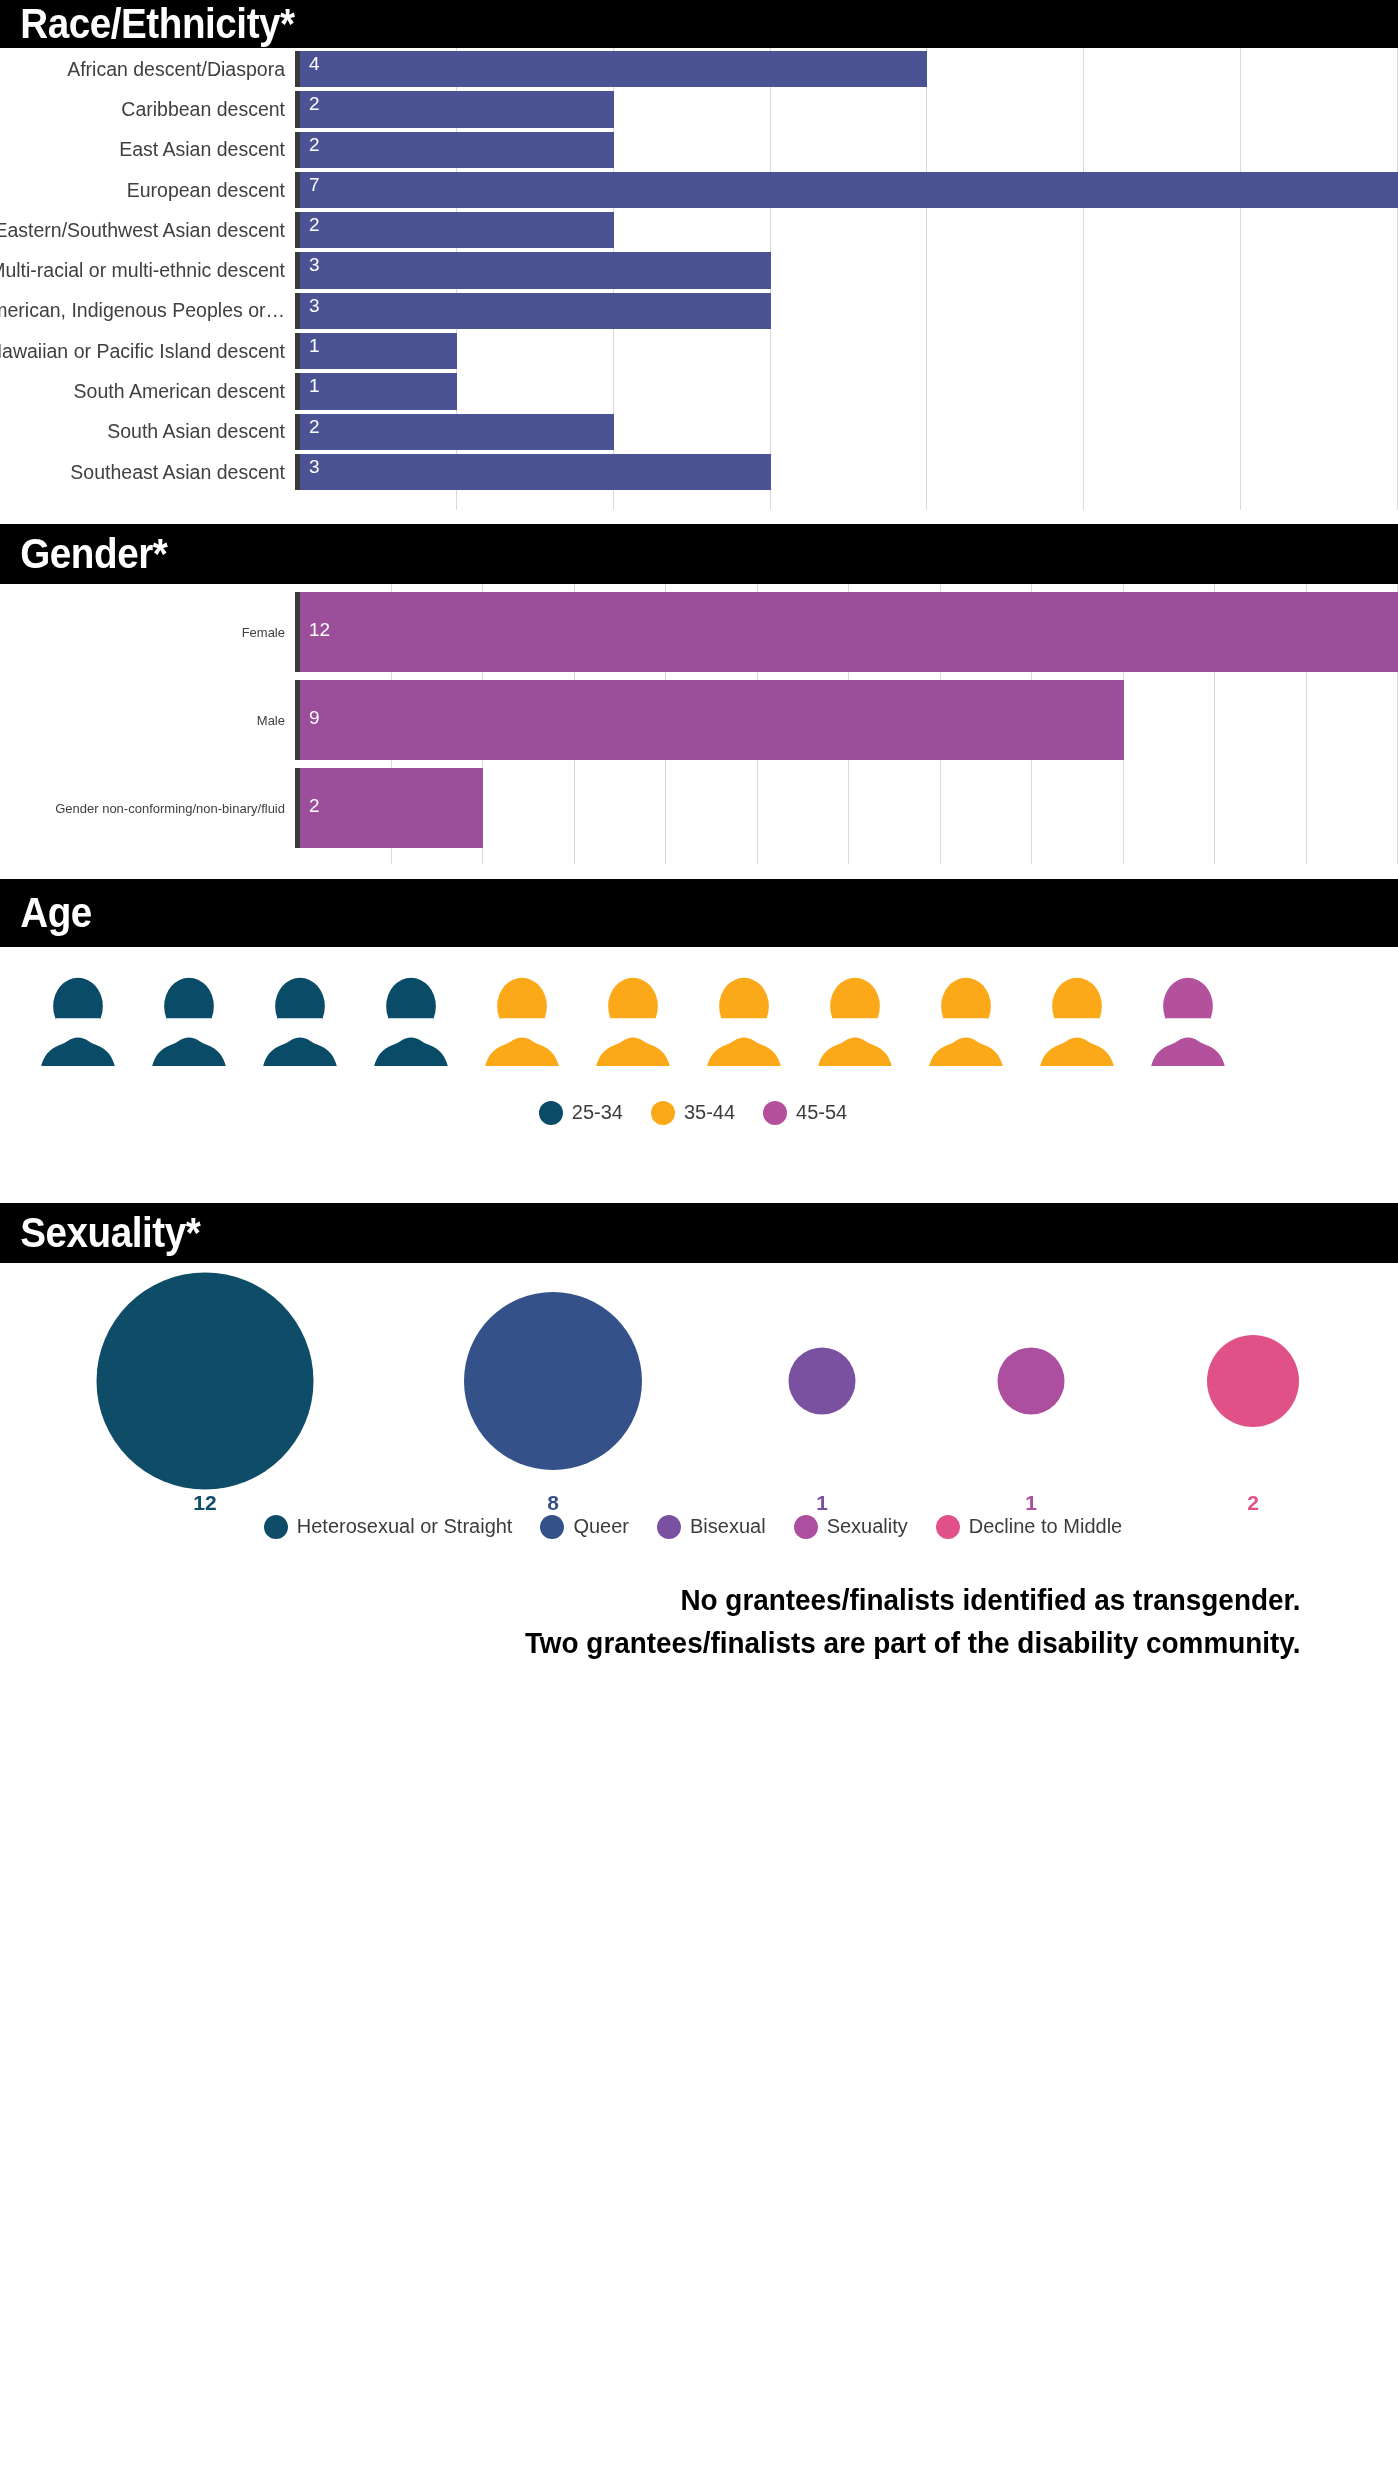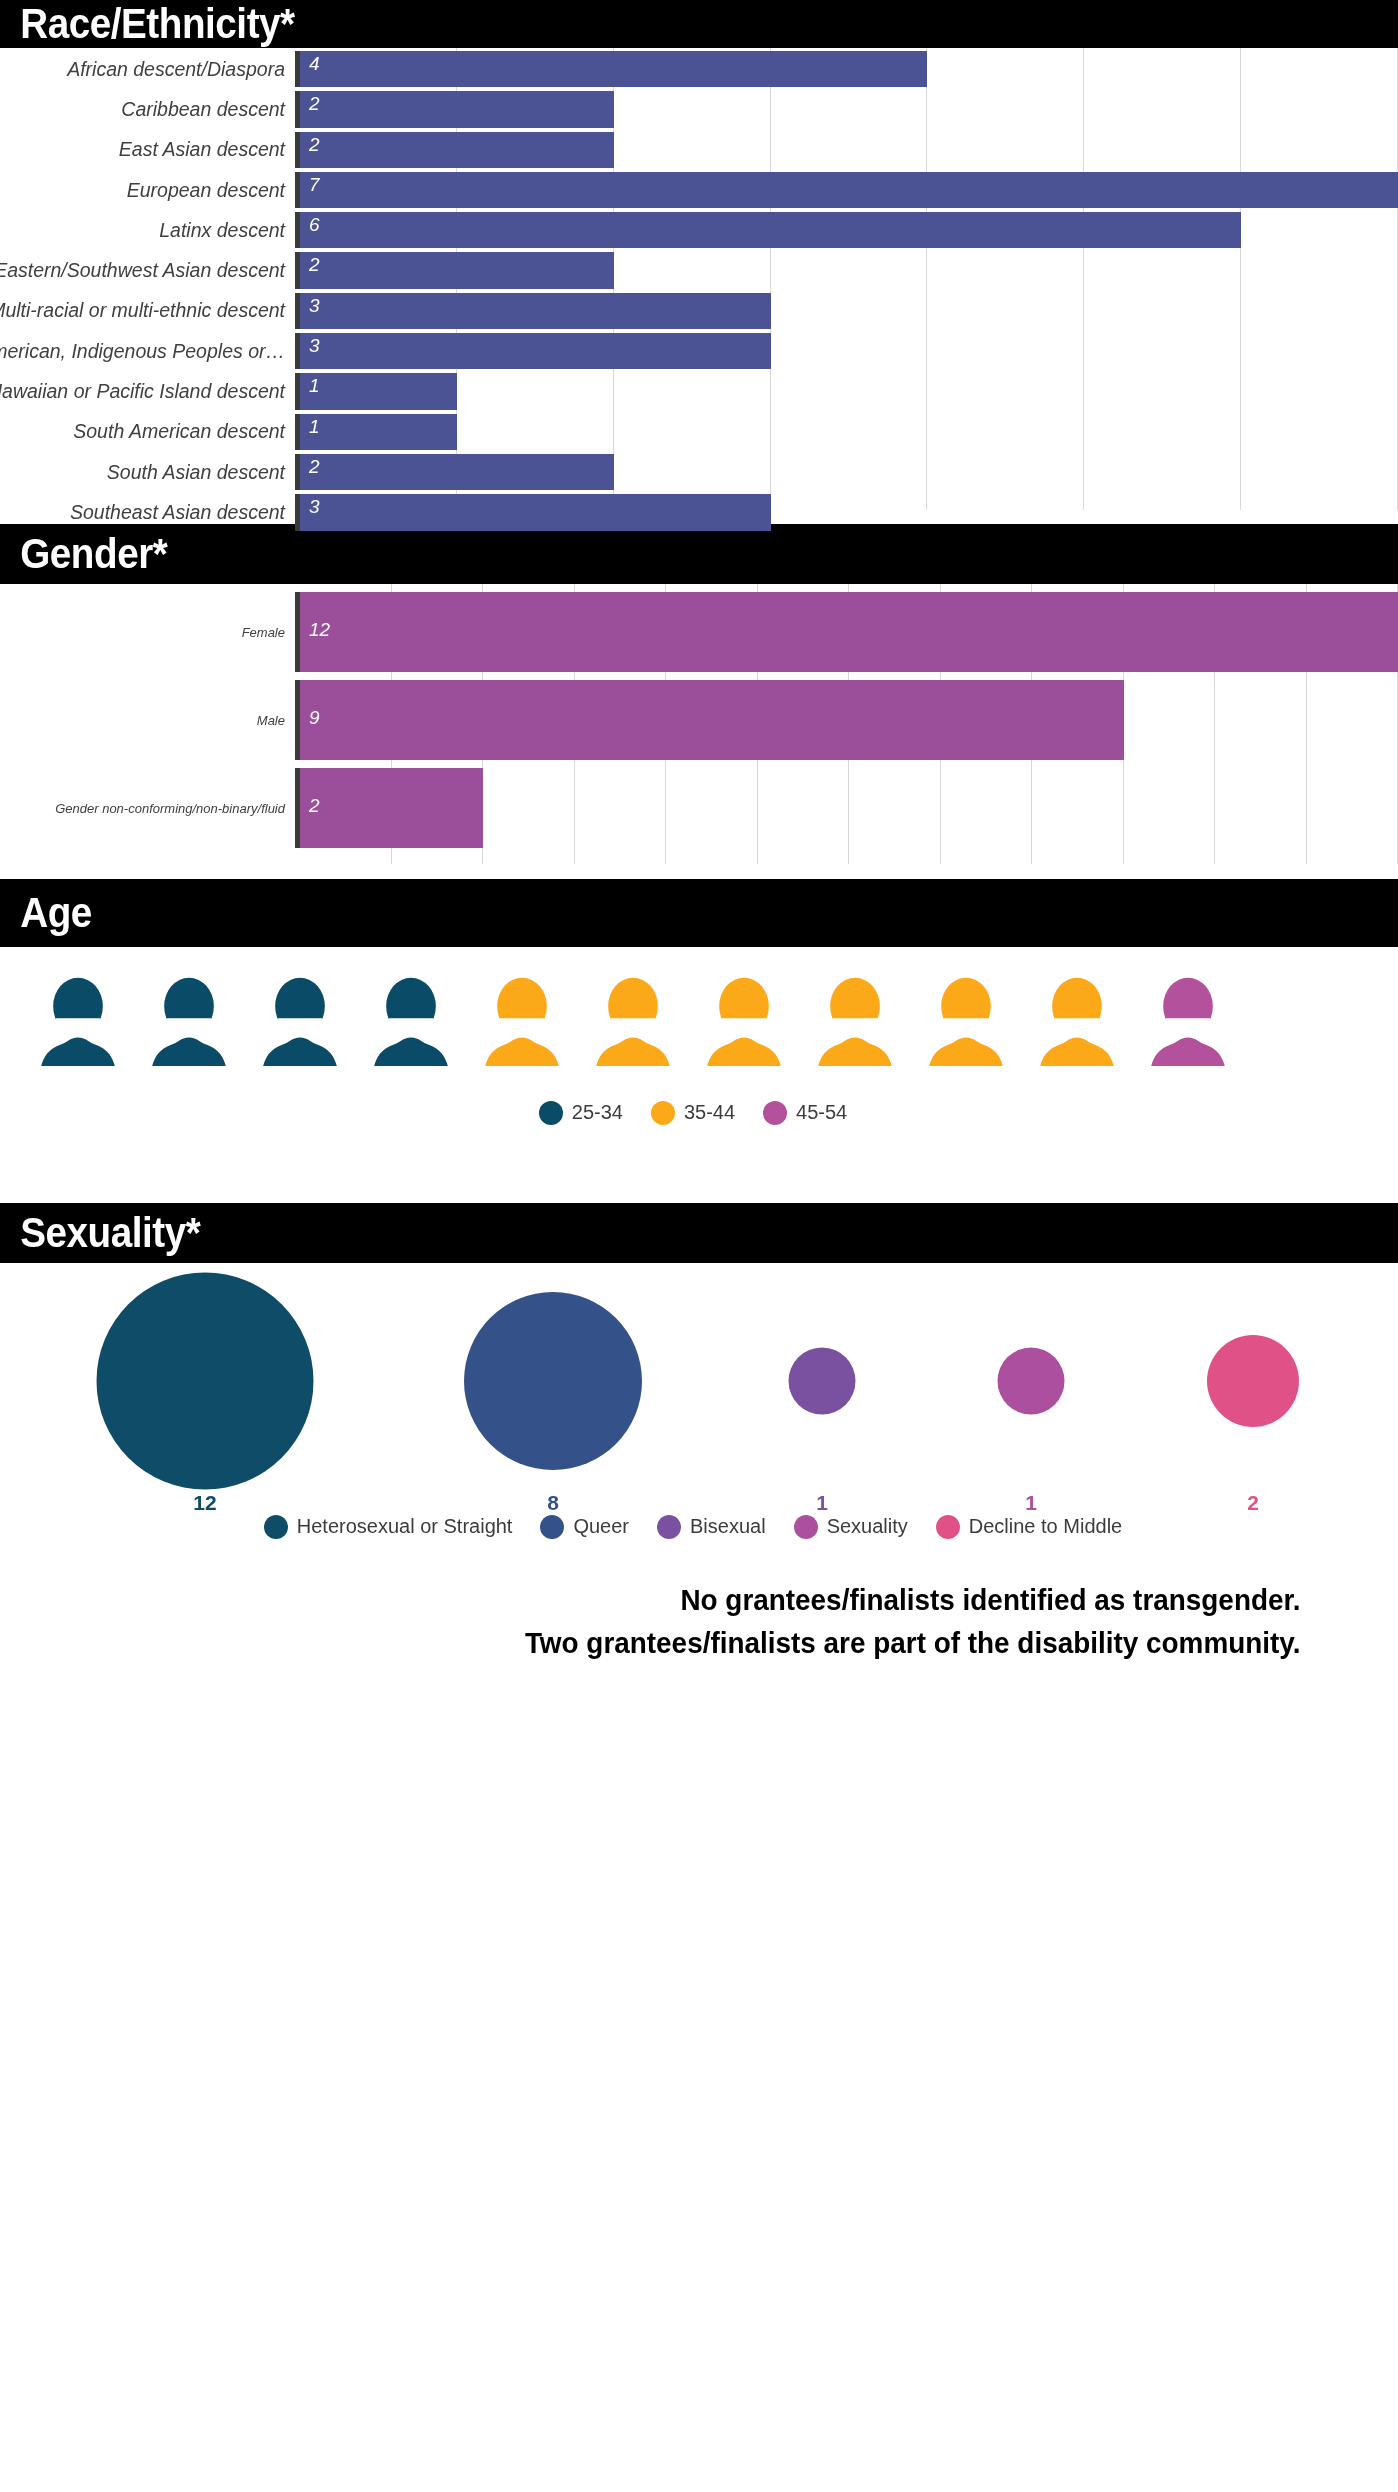--- a/index.html
+++ b/index.html
@@ -34,21 +34,20 @@
     transform: scaleX(0.92);
     transform-origin: left center;
     white-space: nowrap;
   }
 
   
   .barchart {
     position: relative;
     width: 1398px;
     background: #ffffff;
-    font-style: italic;
   }
   .bar-row {
     position: relative;
     display: flex;
     align-items: stretch;
     width: 1398px;
   }
   .bar-label {
     width: 295px;
     flex: 0 0 295px;
@@ -223,28 +222,20 @@
             <div class="bar-fill" style="width: 313.714px; background: rgb(76, 83, 148);">
               <span class="bar-value">2</span>
             </div>
           </div>
         </div>
         <div class="bar-row">
           <div class="bar-label">European descent</div>
           <div class="bar-track">
             <div class="bar-fill" style="width: 1098px; background: rgb(76, 83, 148);">
               <span class="bar-value">7</span>
-            </div>
-          </div>
-        </div>
-        <div class="bar-row">
-          <div class="bar-label">Latinx descent</div>
-          <div class="bar-track">
-            <div class="bar-fill" style="width: 941.143px; background: rgb(76, 83, 148);">
-              <span class="bar-value">6</span>
             </div>
           </div>
         </div>
         <div class="bar-row">
           <div class="bar-label">Middle Eastern/Southwest Asian descent</div>
           <div class="bar-track">
             <div class="bar-fill" style="width: 313.714px; background: rgb(76, 83, 148);">
               <span class="bar-value">2</span>
             </div>
           </div>

